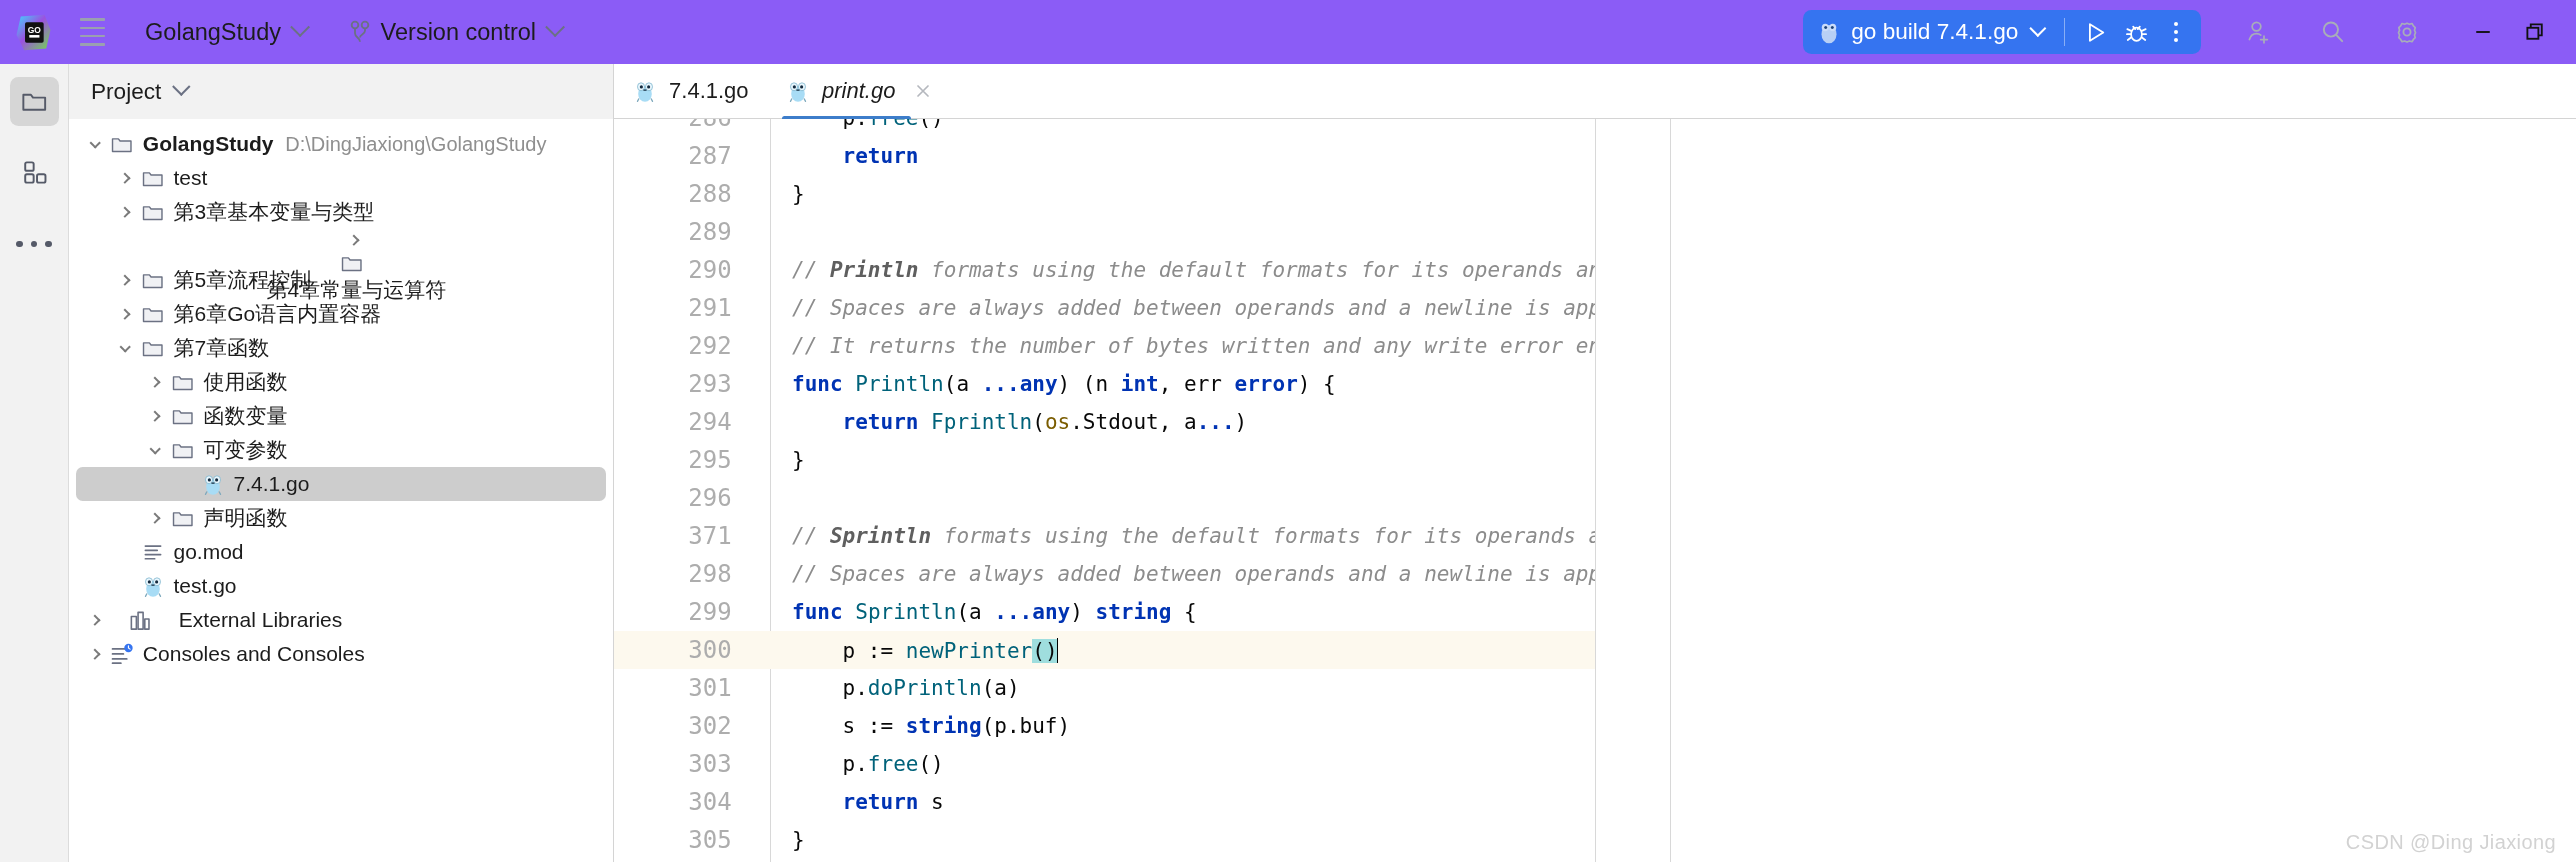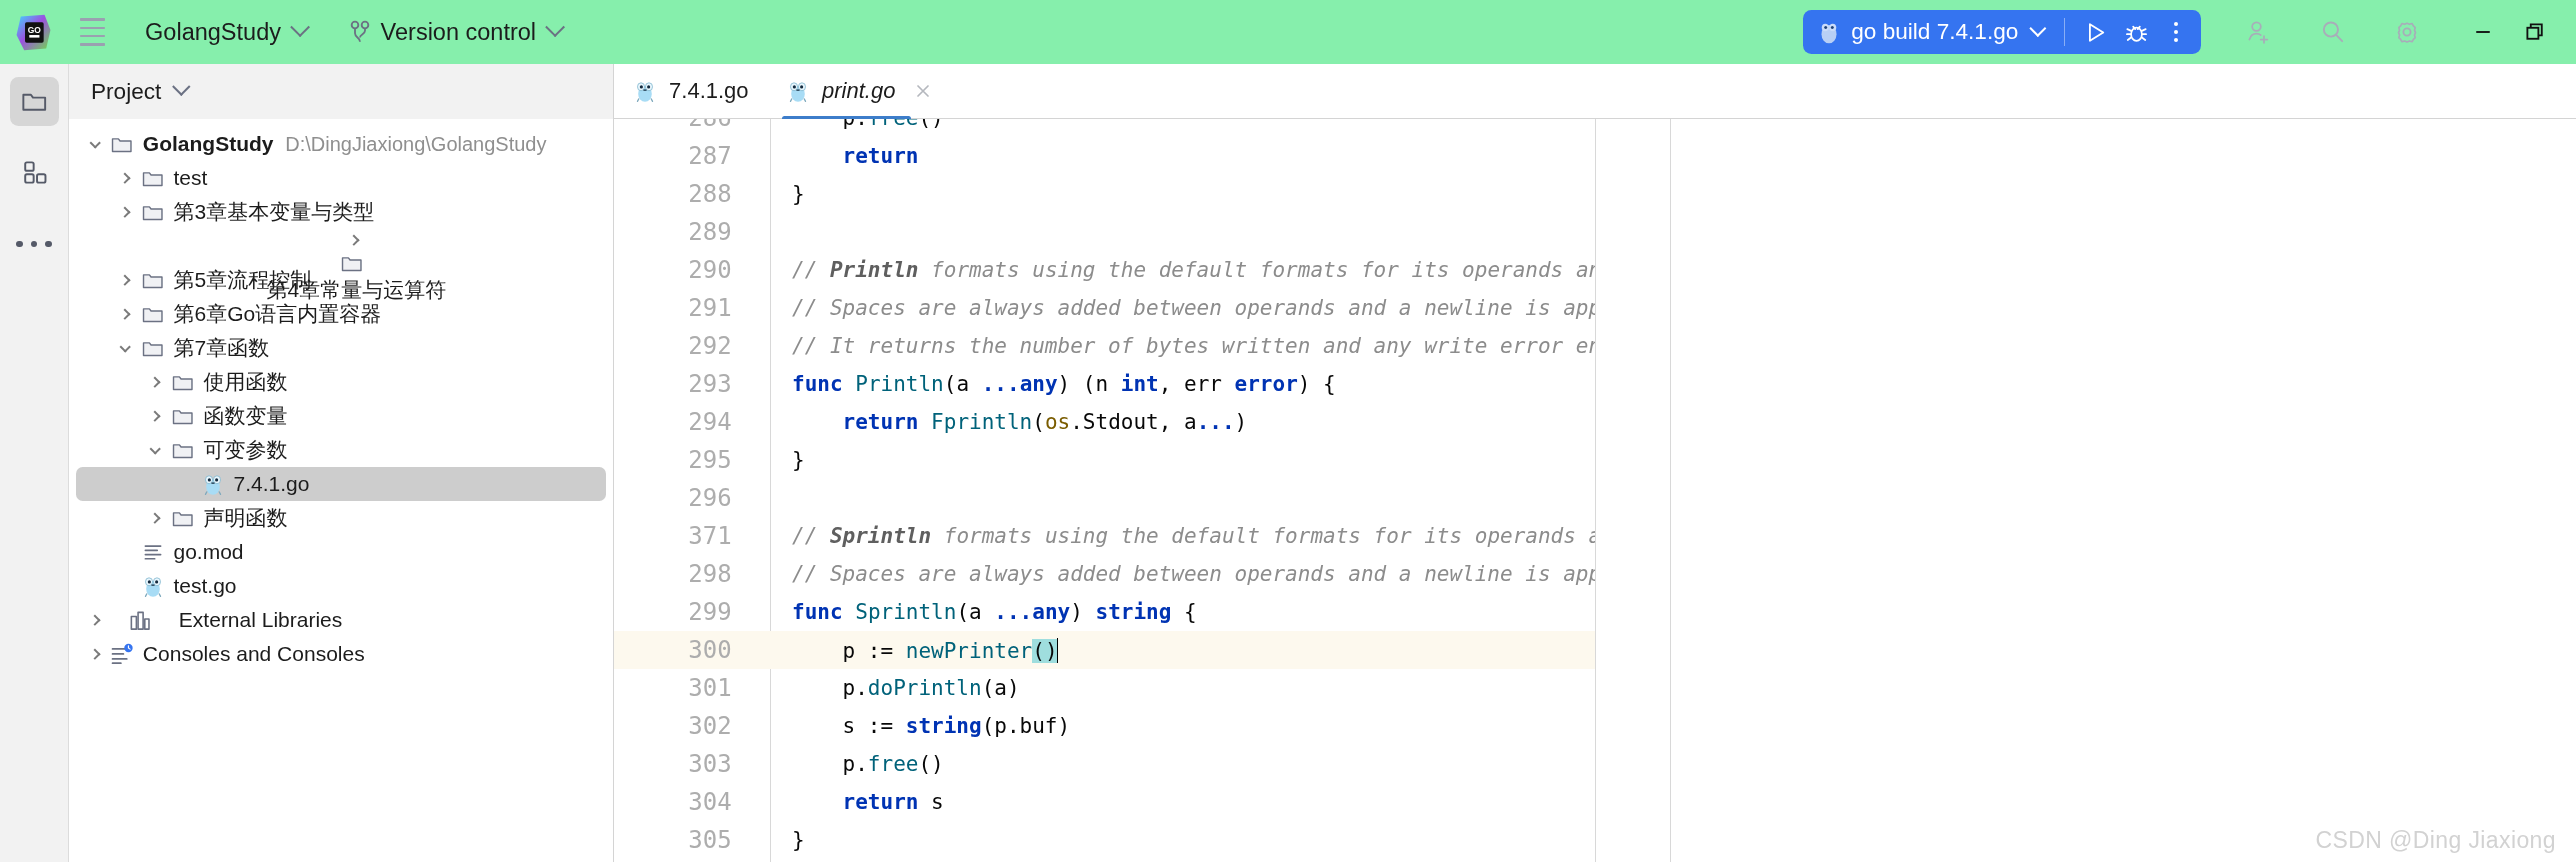--- a/index.html
+++ b/index.html
@@ -15,21 +15,21 @@
     position: relative;
     width: 2576px; height: 862px;
     background: #f2f2f2;
     display: flex;
     flex-direction: column;
   }
 
   
   .titlebar {
     height: 64px;
-    background: #86efac;
+    background: #8b5cf6;
     display: flex;
     align-items: center;
     flex: 0 0 64px;
     padding-left: 11.7px;
     position: relative;
   }
   .tb-logo {
     width: 44px; height: 44px;
     margin-right: 15px;
     display: flex; align-items: center; justify-content: center;
@@ -283,21 +283,21 @@
   .sel-paren { background: #9fdede; }
   .caret {
     display:inline-block; width: 1.7px; height: 25px;
     background: #000; vertical-align: -5px;
     margin-left: -0.8px;
   }
 
   .watermark {
     position: absolute;
     right: 20px; bottom: 8.4px;
-    font-size: 23px; color: #d2d2d2;
+    font-size: 20px; color: #d2d2d2;
     letter-spacing: 0.4px;
     pointer-events: none;
   }
   .vdiv {
     position:absolute; top:0; bottom:0; width:0.8px; background:#d8d8d8;
   }
 </style>
 </head>
 <body>
 

